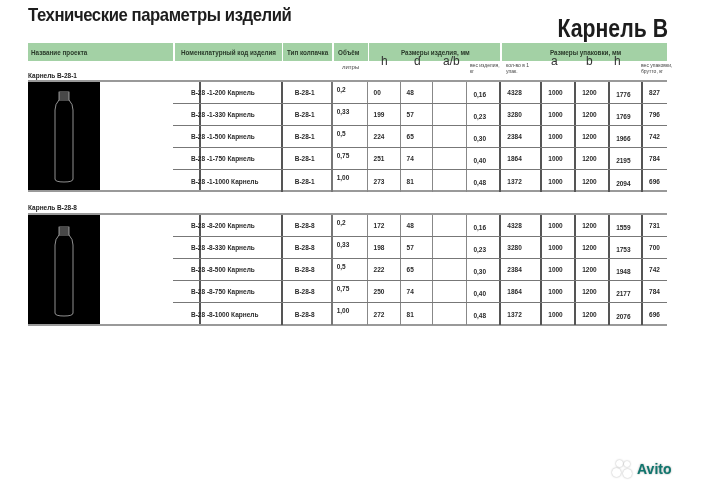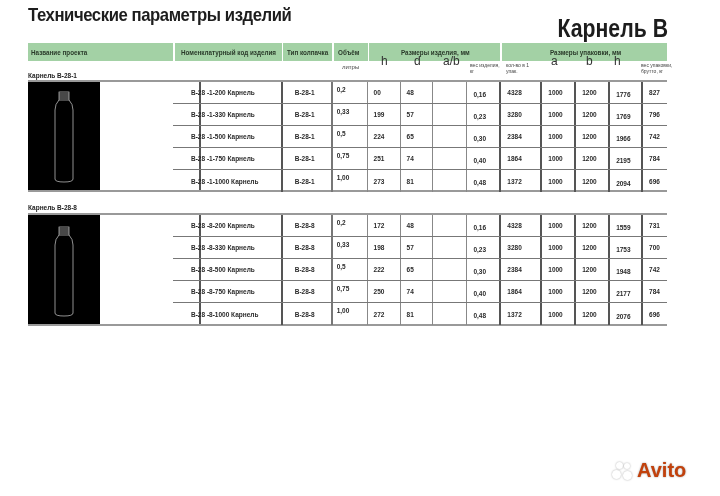--- a/index.html
+++ b/index.html
@@ -27,21 +27,21 @@
   .c.ab { width: 34px; }
   .c.wt { width: 34px; align-items: center; padding-top: 3px; border-right: 2px solid #555; }
   .c.qty { width: 41px; border-right: 2px solid #555; }
   .c.pa { width: 34px; border-right: 2px solid #555; }
   .c.pb { width: 34px; border-right: 2px solid #555; }
   .c.ph { width: 33px; padding-top: 4px; border-right: 2px solid #555; }
   .c.pw { width: 24px; }
   .avito { position: absolute; left: 612px; top: 459px; display: flex; align-items: center; gap: 3px; }
   .avito .dots { position: relative; width: 22px; height: 20px; }
   .avito .dots i { position: absolute; border-radius: 50%; background: #fff; box-shadow: 0 0 2px rgba(0,0,0,0.35); }
-  .avito .txt { font-size: 20px; font-weight: bold; color: #c2410c; text-shadow: 0 0 2px rgba(0,0,0,0.4); }
+  .avito .txt { font-size: 14px; font-weight: bold; color: #0f766e; text-shadow: 0 0 2px rgba(0,0,0,0.4); }
 </style>
 </head>
 <body>
 
 <div class="title">Технические параметры изделий</div>
 <div class="brand">Карнель В</div>
 
 <div class="hdr" style="left:28px;width:145px;padding-left:3px;">
     <span>Название проекта</span>
   </div>

